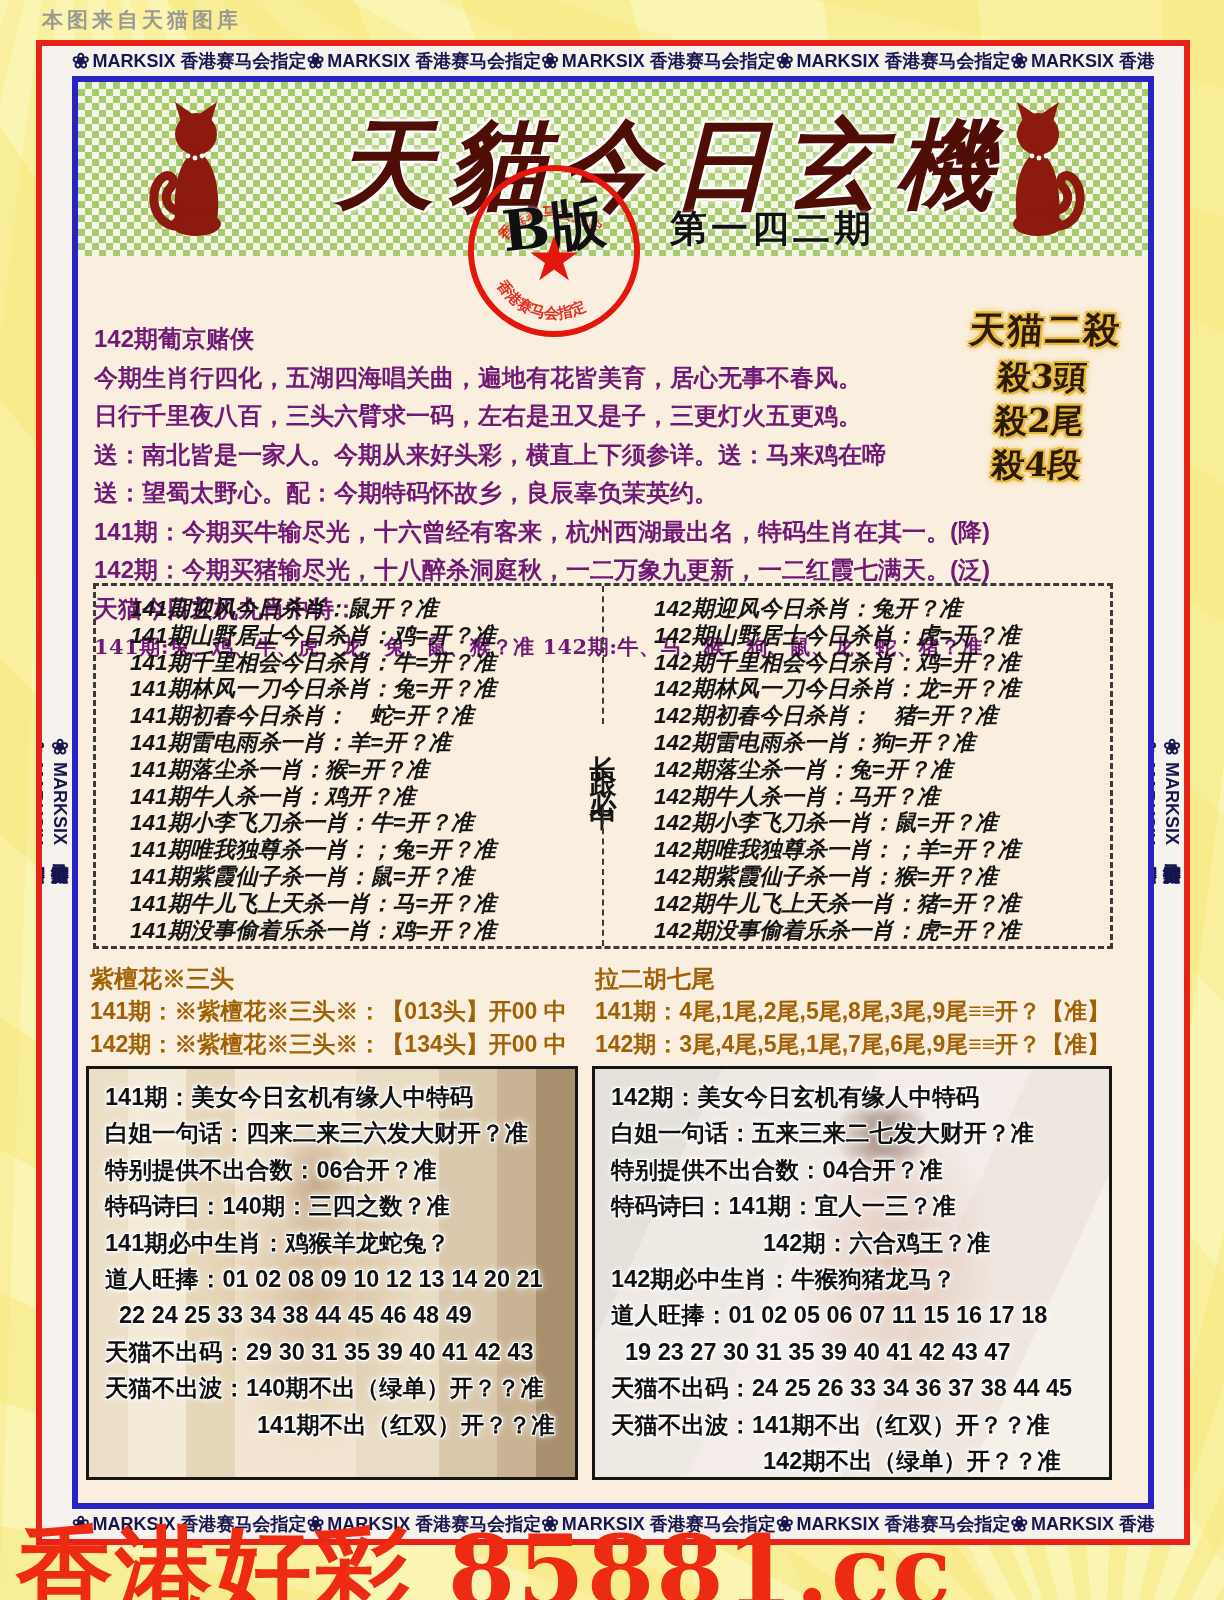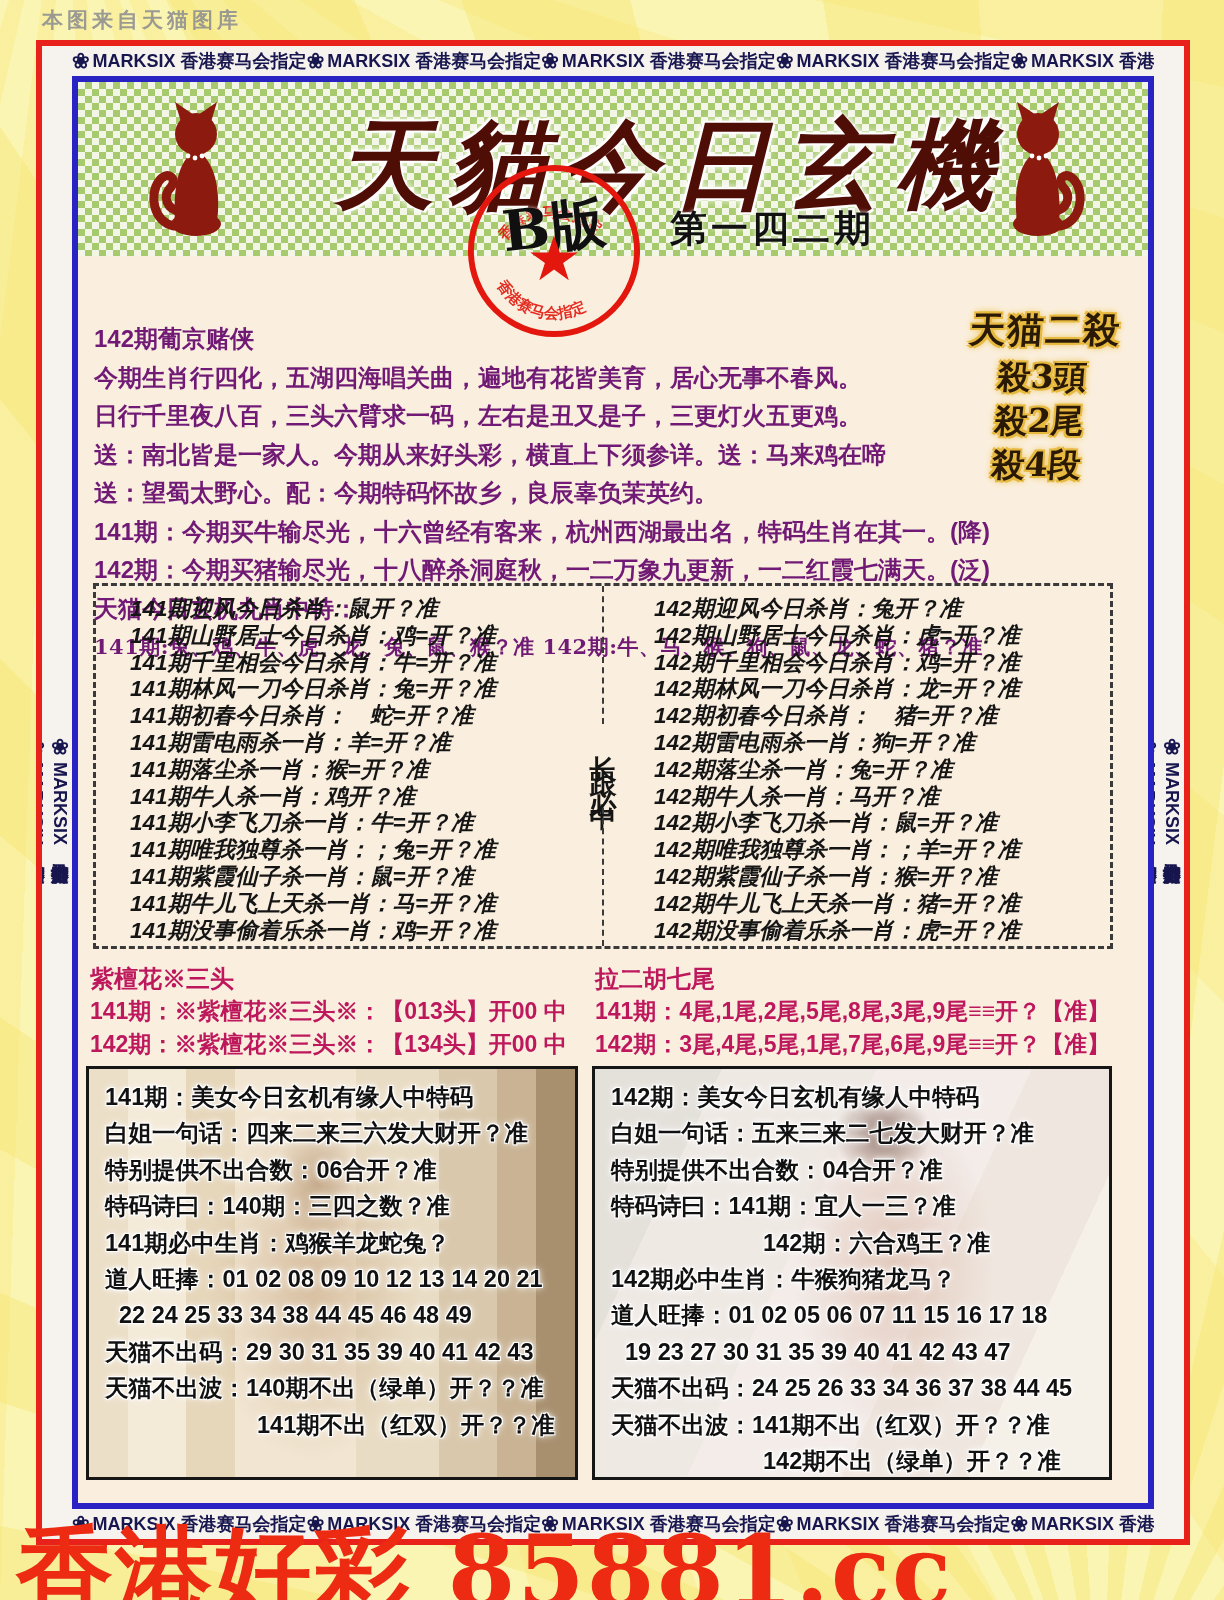--- a/index.html
+++ b/index.html
@@ -70,21 +70,21 @@
     border:3px dashed #3a3a3a;box-sizing:border-box;display:flex;}
   .kt-col{flex:1;padding:10px 0 0 34px;font-size:22.5px;font-weight:700;color:#151515;line-height:26.8px;}
   .kt-col .row{white-space:nowrap;font-style:italic;}
   .kt-mid{width:34px;display:flex;flex-direction:column;align-items:center;}
   .kt-mid .dashline{flex:1;width:0;border-left:2px dashed #3a3a3a;}
   .kt-vert{writing-mode:vertical-rl;font-size:27px;font-weight:700;color:#151515;
     letter-spacing:16px;padding:10px 0;}
 
   
   .heads{position:absolute;left:12px;top:880px;width:1050px;display:flex;
-    font-weight:700;color:#be185d;font-size:23px;line-height:33px;}
+    font-weight:700;color:#a16207;font-size:23px;line-height:33px;}
   .h-col{white-space:nowrap;}
   .h-col.left{width:505px;}
   .h-col .h-title{font-size:24px;}
 
   
   .beauty{position:absolute;top:984px;height:414px;border:3px solid #161616;box-sizing:border-box;
     padding:10px 0 0 16px;font-size:23.5px;font-weight:700;color:#111;line-height:36.4px;overflow:hidden;}
   .beauty .row{white-space:nowrap;
     text-shadow:-1px -1px 0 #fff,1px -1px 0 #fff,-1px 1px 0 #fff,1px 1px 0 #fff,0 0 5px #fff,0 0 8px #fff;}
   .beauty .indent{padding-left:152px;}

